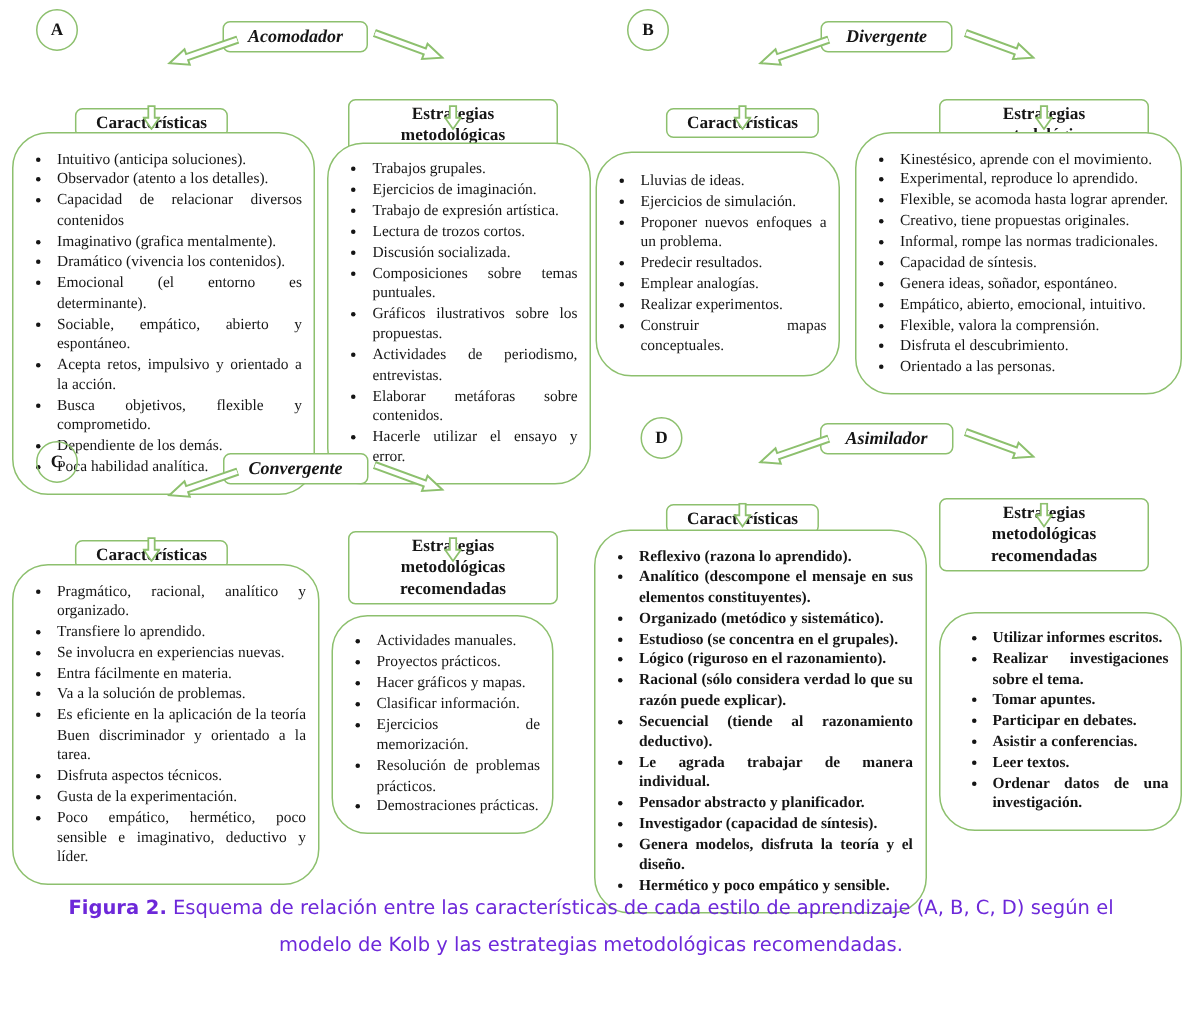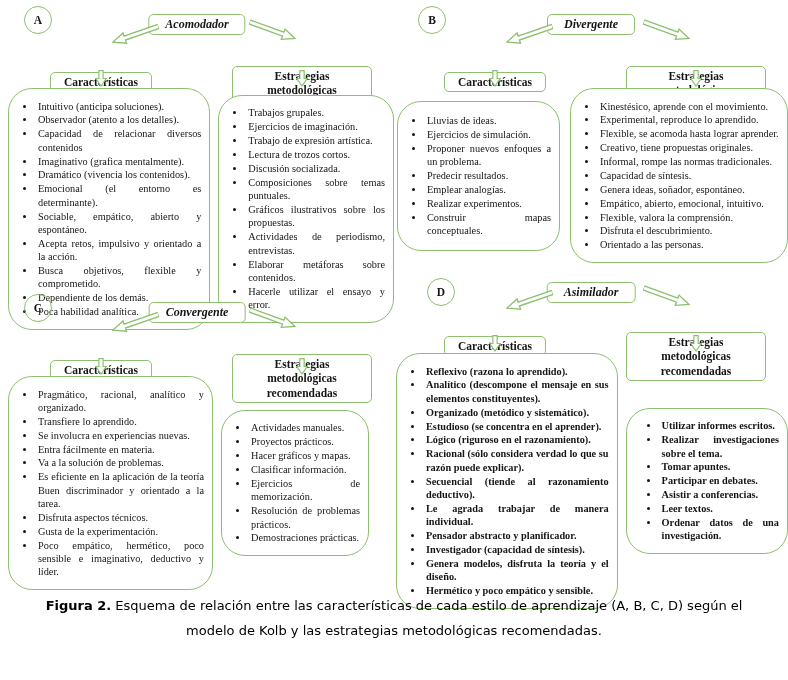--- a/index.html
+++ b/index.html
@@ -64,21 +64,21 @@
   .quad-d .q-head-right { top:28px; }
   .quad-d .q-arrow-dl { top:15px; }
   .quad-d .q-arrow-dr { top:11px; }
   .quad-d .q-down-left, .quad-d .q-down-right { top:57px; }
   .quad-d .q-content { top:75px; padding-left:2px;font-weight:bold; }
   .quad-d .q-box-caracteristicas { width:224px; min-height:222px; }
   .quad-d .q-box-estrategias     { width:164px; min-height:138px;padding-left:16px; }
 
   .caption {
     position:absolute; top:593px; left:0; width:100%; text-align:center;
-    font-family:"DejaVu Sans", sans-serif; font-size:13px; line-height:1.95; color:#000000;
+    font-family:"DejaVu Sans", sans-serif; font-size:13px; line-height:1.95; color:#6d28d9;
   }
   .cap-main { max-width:706px; margin:0 auto; }
 </style>
 </head>
 <body>
 
 <svg width="0" height="0" style="position:absolute" aria-hidden="true">
   <defs>
     <symbol id="h-arrow" viewBox="0 0 60 18">
       <polygon points="0,6.5 43,6.5 43,2.5 58,9 43,15.5 43,11.5 0,11.5" fill="#ffffff" stroke="currentColor" stroke-width="1.6"></polygon>
@@ -247,21 +247,21 @@
     </svg>
   <svg class="q-down q-down-right" width="13" height="17" viewBox="0 0 14 20">
       <use href="#d-arrow"></use>
     </svg>
   <div class="q-content">
     <div class="q-box q-box-caracteristicas">
       <ul>
           <li>Reflexivo (razona lo aprendido).</li>
           <li>Analítico (descompone el mensaje en sus elementos constituyentes).</li>
           <li>Organizado (metódico y sistemático).</li>
-          <li>Estudioso (se concentra en el aprender).</li>
+          <li>Estudioso (se concentra en el grupales).</li>
           <li>Lógico (riguroso en el razonamiento).</li>
           <li>Racional (sólo considera verdad lo que su razón puede explicar).</li>
           <li>Secuencial (tiende al razonamiento deductivo).</li>
           <li>Le agrada trabajar de manera individual.</li>
           <li>Pensador abstracto y planificador.</li>
           <li>Investigador (capacidad de síntesis).</li>
           <li>Genera modelos, disfruta la teoría y el diseño.</li>
           <li>Hermético y poco empático y sensible.</li>
         </ul>
     </div>

